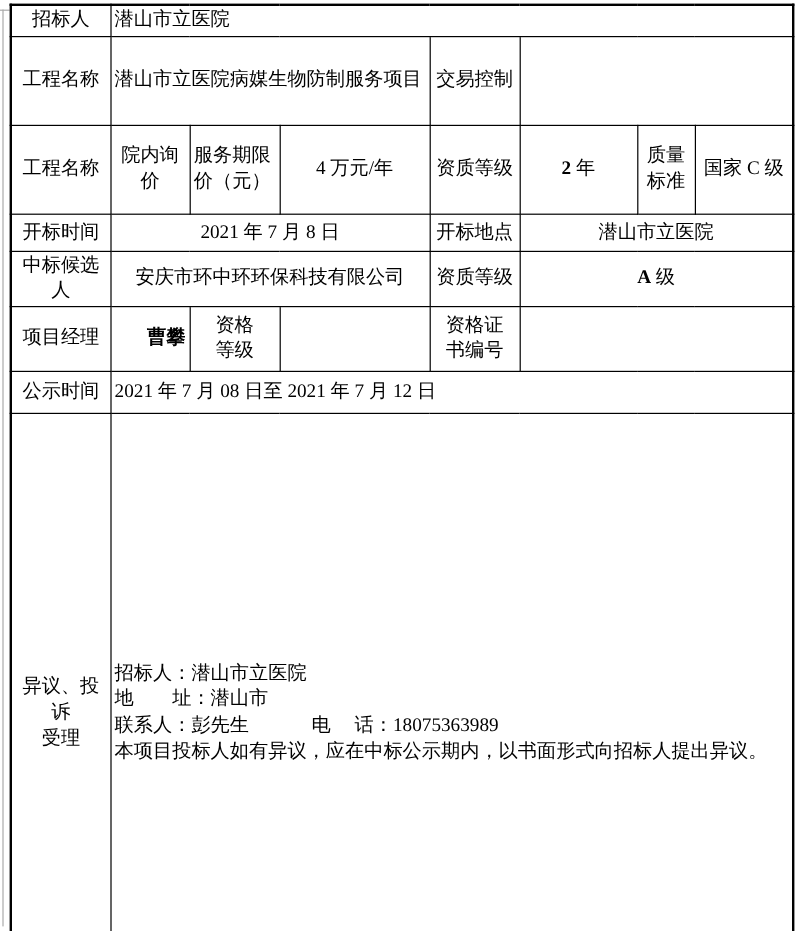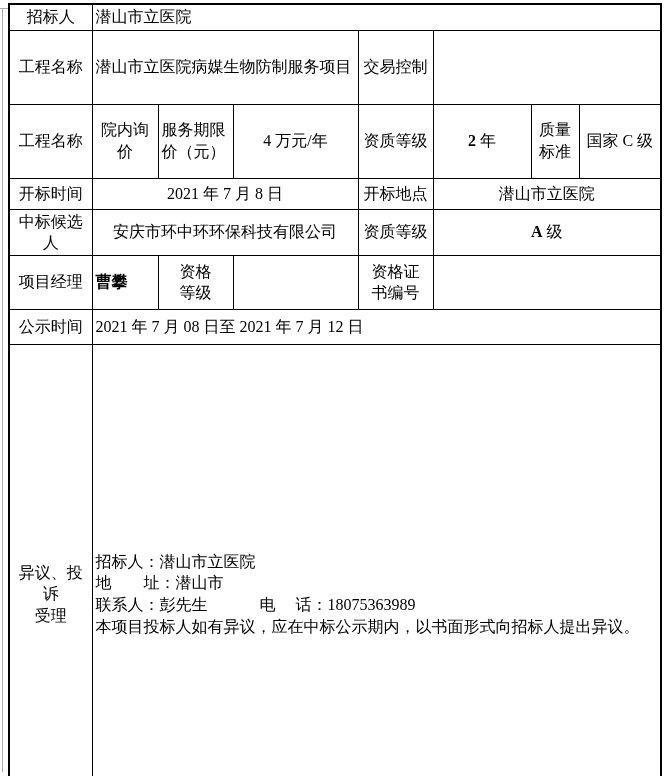--- a/index.html
+++ b/index.html
@@ -26,21 +26,21 @@
     font-size:16px;
     line-height:1.35;
     vertical-align:middle;
     white-space:pre-wrap;
     word-break:break-all;
   }
   td.lab{font-size:14px;text-align:center;line-height:1.45;}
   .c{text-align:center;}
   .l{text-align:left;}
   .b{font-weight:bold;}
-  td.manager{font-weight:bold;text-align:left;}
+  td.manager{font-weight:bold;text-align:right;}
   td.content{padding-left:5px;line-height:1.45;margin-left:46px;}
 </style>
 </head>
 <body>
 
 <div class="page-edge-v"></div>
 <div class="page-edge-h"></div>
 
 <table class="doc">
   <colgroup>

